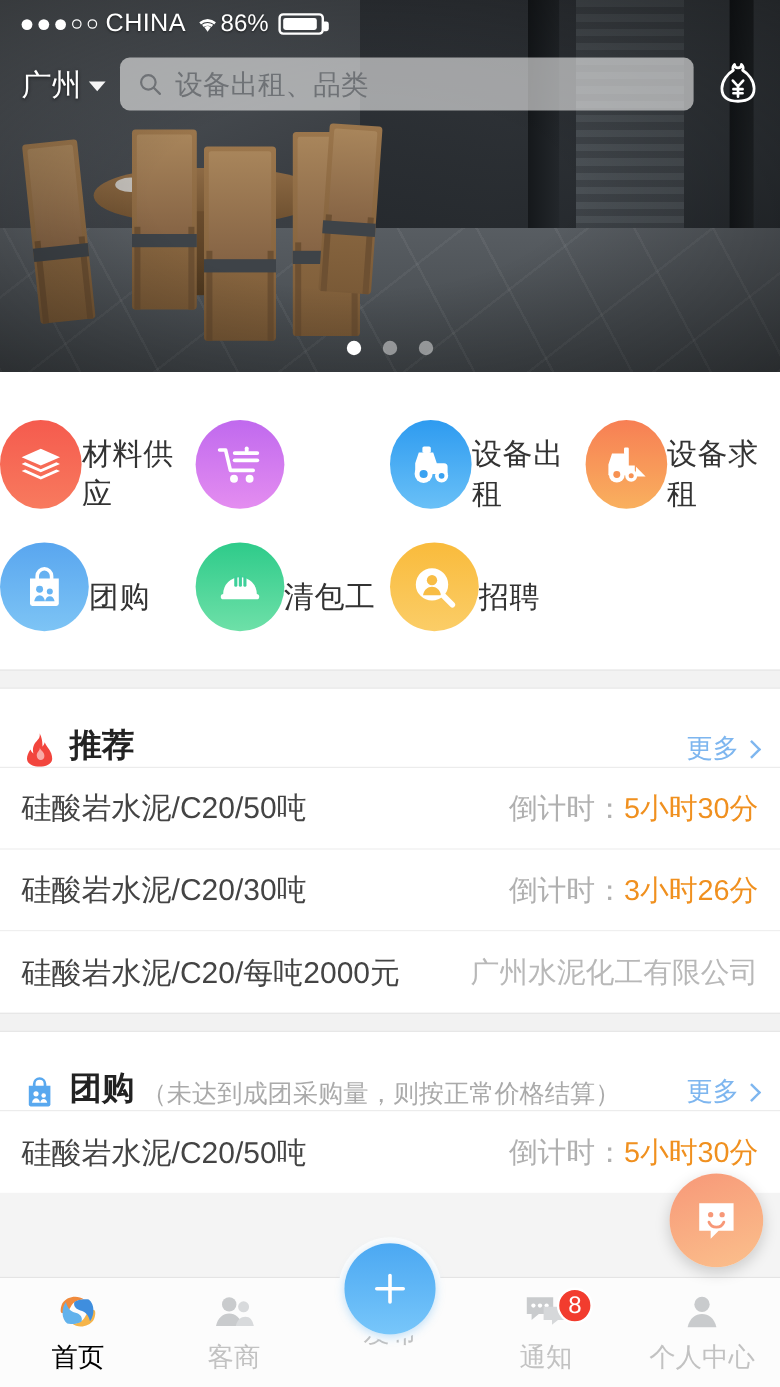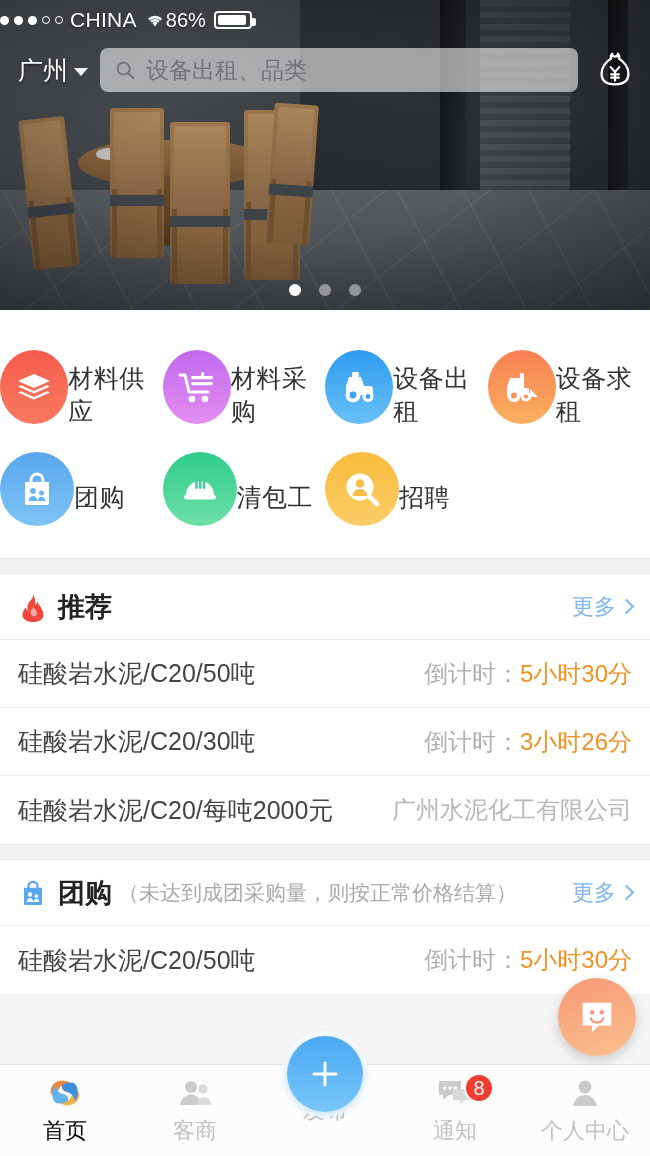--- a/index.html
+++ b/index.html
@@ -51,21 +51,21 @@
   .chair .seat{ position:absolute; left:0; right:0; top:58%; height:11px;
     background:#3e4348; }
   .ph-dish{ position:absolute; background:#cfd3d6; border-radius:50%; opacity:.8; }
   .ph-vign{ position:absolute; inset:0;
     background:radial-gradient(ellipse at 46% 52%, rgba(0,0,0,0) 35%, rgba(0,0,0,.42) 100%); }
 
   
   .statusbar{ position:absolute; left:0; top:0; width:650px; height:40px;
     display:flex; align-items:center; color:#fff; z-index:6;
     text-shadow:0 1px 2px rgba(0,0,0,.6); }
-  .sb-left{ display:flex; align-items:center; gap:7px; }
+  .sb-left{ display:flex; align-items:center; gap:7px; padding-left:18px; }
   .dots{ display:flex; gap:5px; align-items:center; }
   .dot{ width:9px; height:9px; border-radius:50%; background:#fff; }
   .dot.off{ background:transparent; border:1.6px solid #fff; width:8px; height:8px; }
   .carrier{ font-size:21px; letter-spacing:.3px; }
   .wifi{ width:22px; height:16px; }
   .sb-center{ flex:1; text-align:center; font-size:20px; font-weight:bold; letter-spacing:.2px; }
   .sb-right{ display:flex; align-items:center; gap:8px; padding-right:16px; }
   .batt-pct{ font-size:20px; }
   .batt{ position:relative; width:38px; height:18px; border:2px solid #fff; border-radius:4px; }
   .batt::after{ content:""; position:absolute; right:-6px; top:5px; width:4px; height:8px;
@@ -109,21 +109,21 @@
   .g-orange{ background:linear-gradient(180deg,#f77f54,#f9b05e); }
   .g-blue2{ background:linear-gradient(180deg,#59a6ef,#7dc4f5); }
   .g-green{ background:linear-gradient(180deg,#2ecb8a,#6ee0a8); }
   .g-yellow{ background:linear-gradient(180deg,#f9bb3c,#fbcd67); }
 
   .divider{ height:16px; background:#f2f2f2; border-top:1px solid #e7e7e7;
     border-bottom:1px solid #e7e7e7; }
 
   
   .section{ background:#fff; }
-  .sec-head{ display:flex; align-items:center; height:66px; padding:0 18px;
+  .sec-head{ display:flex; align-items:flex-end; height:66px; padding:0 18px;
     border-bottom:1px solid #ececec; }
   .sec-ico{ width:30px; height:30px; margin-right:10px; flex:0 0 auto; }
   .sec-title{ font-size:27px; color:#222; font-weight:bold; }
   .sec-note{ font-size:21px; color:#aaa; margin-left:6px; }
   .more{ margin-left:auto; display:flex; align-items:center; gap:5px;
     color:#7eb6ef; font-size:22px; }
   .chev{ width:11px; height:11px; border-right:2.4px solid #7eb6ef;
     border-top:2.4px solid #7eb6ef; transform:rotate(45deg); }
 
   .row{ display:flex; align-items:center; height:68px; padding:0 18px;
@@ -282,21 +282,20 @@
         <div class="bubble g-purple">
           <svg viewBox="0 0 40 40">
             <path d="M3 8h5l4 17h19" fill="none" stroke="#fff" stroke-width="3" stroke-linecap="round" stroke-linejoin="round"></path>
             <rect x="14" y="9" width="22" height="3.2" rx="1.6" fill="#fff"></rect>
             <rect x="14" y="15" width="22" height="3.2" rx="1.6" fill="#fff"></rect>
             <rect x="24" y="5" width="3.2" height="5" rx="1.6" fill="#fff"></rect>
             <circle cx="15" cy="32" r="3.3" fill="#fff"></circle>
             <circle cx="28" cy="32" r="3.3" fill="#fff"></circle>
           </svg>
         </div>
-        <div class="clabel">材料采购</div>
       </div>
 
       <div class="cell">
         <div class="bubble g-blue">
           <svg viewBox="0 0 40 40">
             <path d="M10 10h12l3 9h6a3 3 0 0 1 3 3v6H7v-9z" fill="#fff"></path>
             <rect x="13" y="5" width="7" height="5.5" rx="1.4" fill="#fff"></rect>
             <circle cx="14" cy="28" r="7.5" fill="#fff"></circle>
             <circle cx="14" cy="28" r="3.4" fill="#3aa2f1"></circle>
             <circle cx="29" cy="29.5" r="5.5" fill="#fff"></circle>

